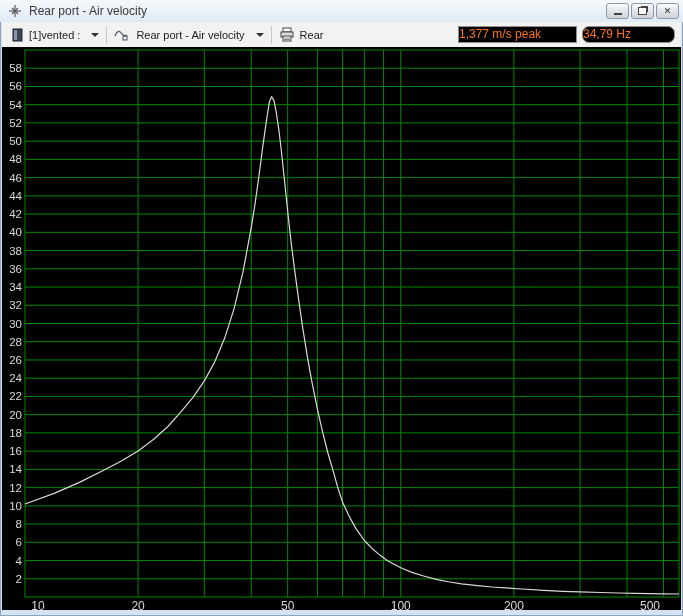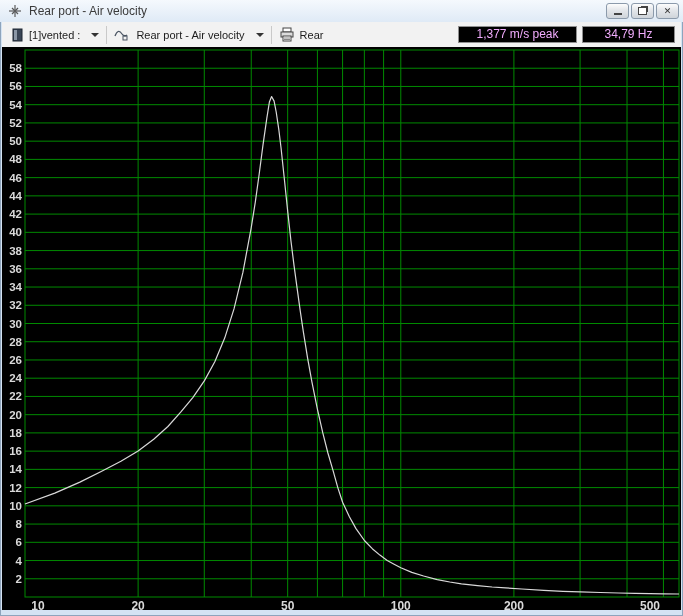--- a/index.html
+++ b/index.html
@@ -37,29 +37,29 @@
   }
   .tool-group{display:flex;align-items:center;gap:5px;padding:0 6px;height:100%;}
   .tool-sep{width:1px;height:18px;background:#c9c9c9;margin:0 1px;}
   .drop-arrow{
     width:0;height:0;border-left:4px solid transparent;border-right:4px solid transparent;
     border-top:4px solid #333;margin-left:6px;
   }
   .tool-icon{display:inline-block;flex:0 0 auto;}
   #readouts{position:absolute;right:6px;top:4px;display:flex;gap:5px;}
   .readout{
-    background:#000;color:#f0abfc;font-size:12px;
+    background:#000;color:#f97316;font-size:12px;
     border:1px solid #8f8f8f;height:15px;line-height:15px;
-    text-align:center;white-space:nowrap;
+    white-space:nowrap;
   }
   .readout.wide{width:117px;}
-  .readout.narrow{width:91px;}
+  .readout.narrow{width:91px;border-radius:7px;}
   
   #chart{
-    position:relative;margin:0 2px;width:679px;height:442px;background:#b91c1c;font-weight:bold;
+    position:relative;margin:0 2px;width:679px;height:442px;background:#b91c1c;
   }
   #chart svg{display:block;}
 </style>
 </head>
 <body>
 
 <div id="window">
 
   <div id="titlebar">
     <svg id="title-icon" viewBox="0 0 14 14">

